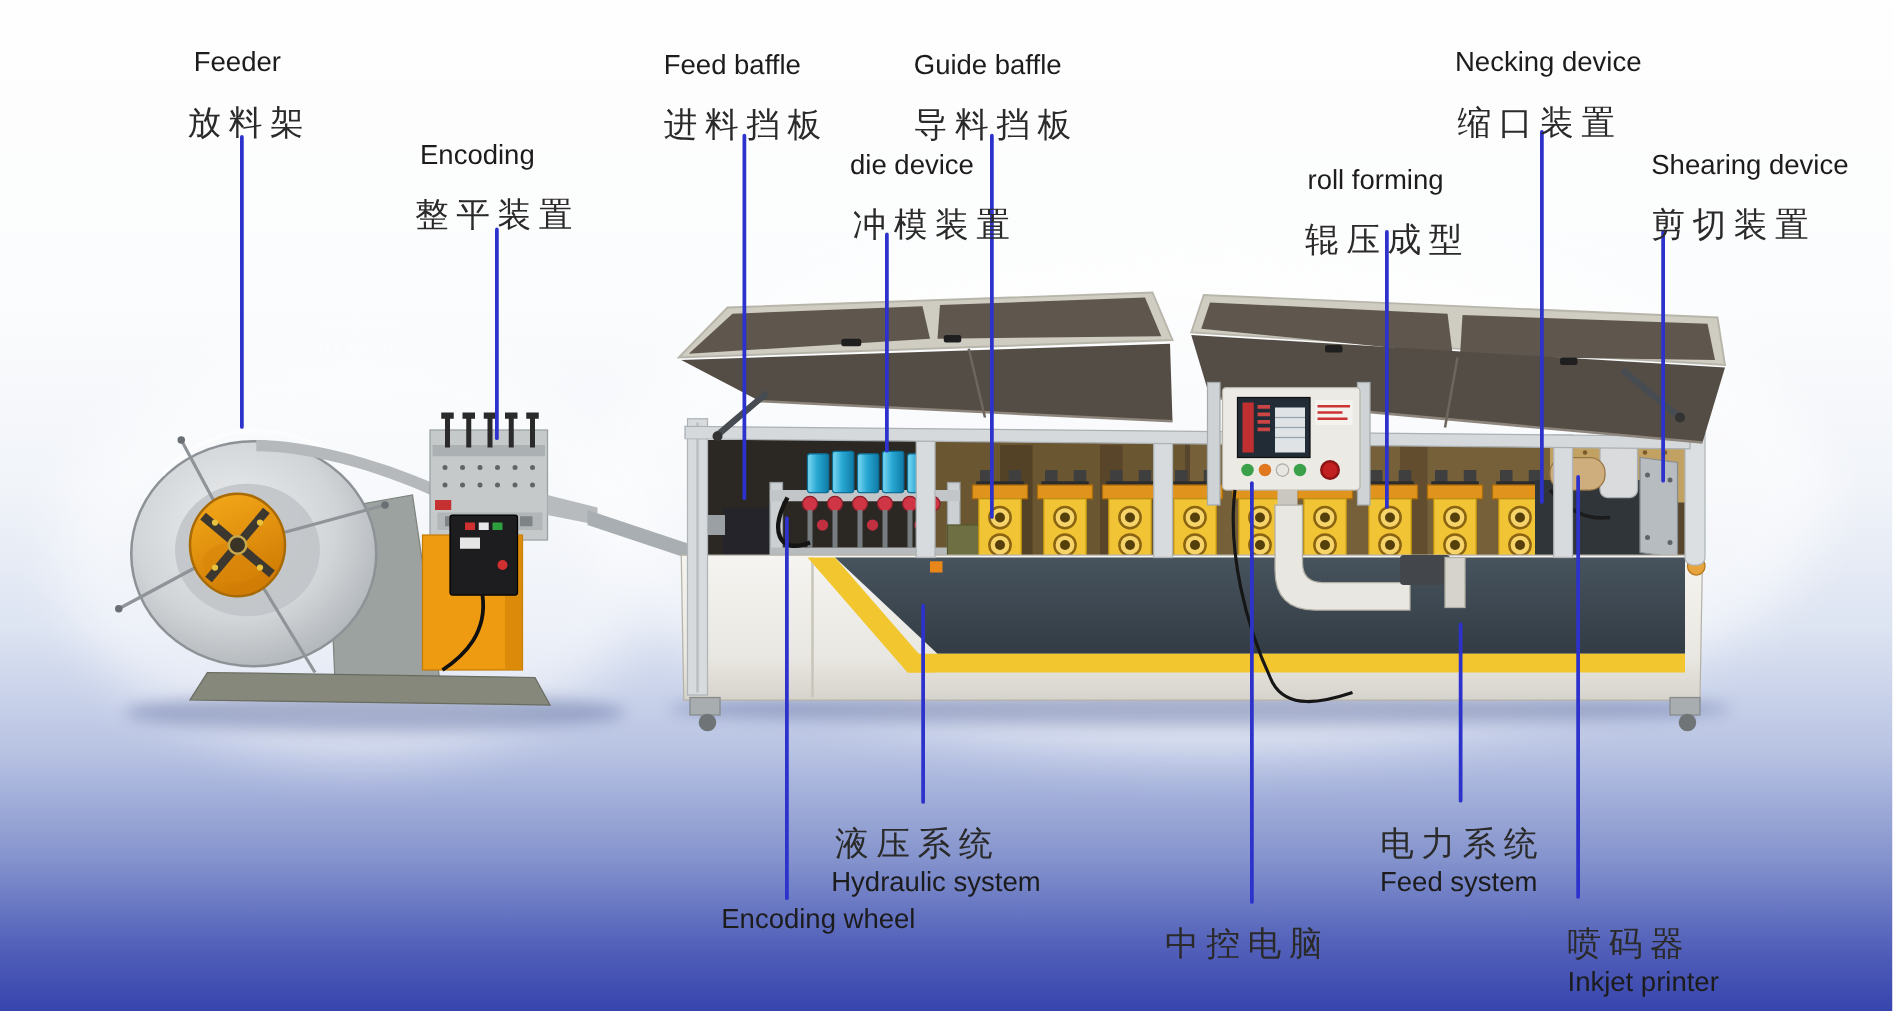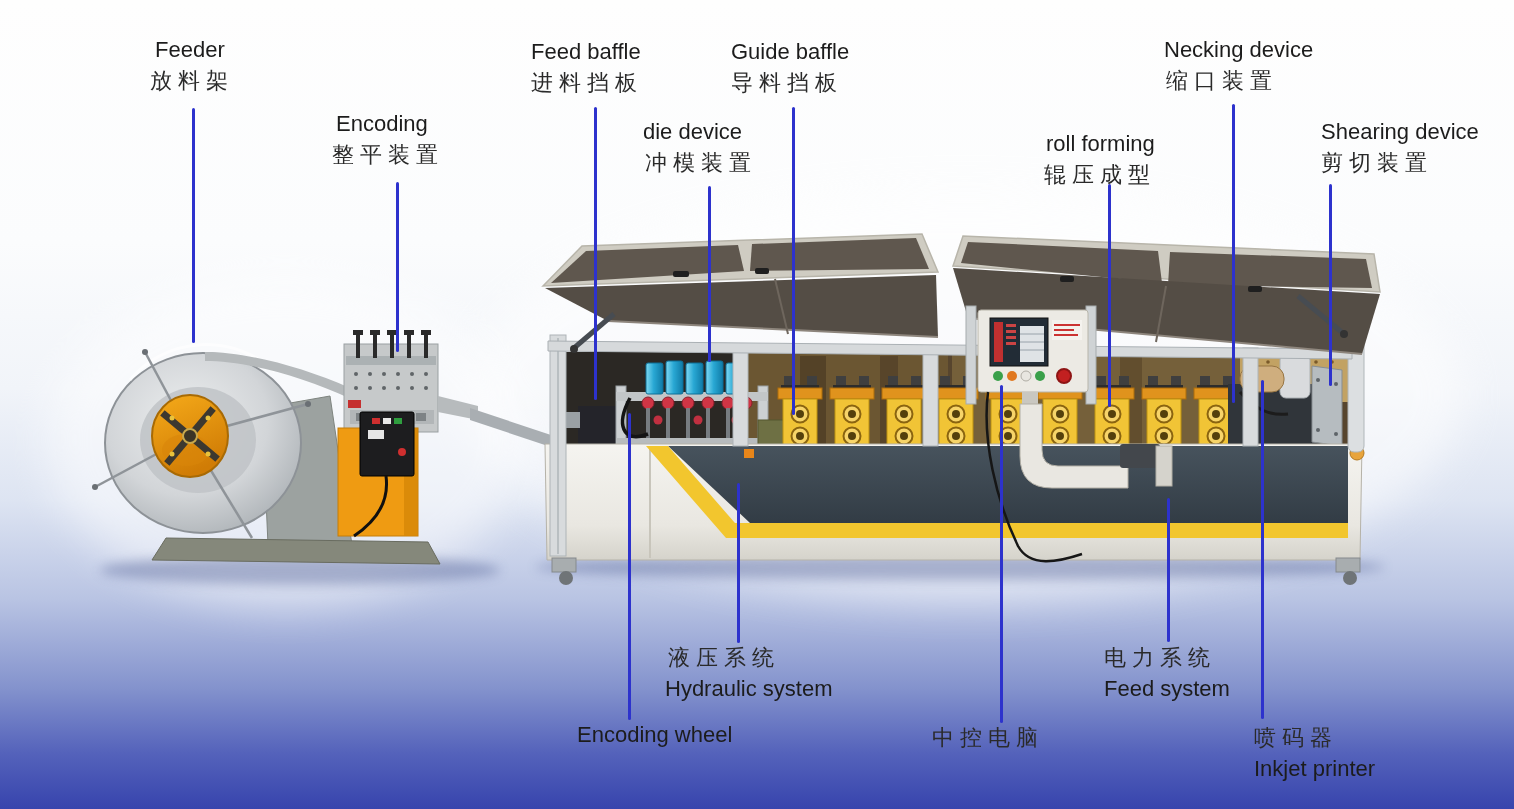--- a/index.html
+++ b/index.html
@@ -23,21 +23,21 @@
     position:absolute;z-index:6;
     display:flex;flex-direction:column;
     color:#1f1f1f;white-space:nowrap;
   }
   .lbl .en{
     font-family:"Liberation Sans", sans-serif;
     font-size:22px;line-height:28px;color:#1c1c1c;
   }
   .lbl .zh{
     font-family:"Liberation Serif","DejaVu Serif",serif;
-    font-size:22px;line-height:34px;letter-spacing:6px;color:#2a2a2a;
+    font-size:27px;line-height:34px;letter-spacing:6px;color:#2a2a2a;margin-top:17px;
   }
 </style>
 </head>
 <body>
 
 <div id="stage">
 
   <svg id="machine-art" width="1514" height="809" viewBox="0 0 1514 809">
     <defs>
       <radialGradient id="coilG" cx="42%" cy="38%" r="75%">
@@ -389,21 +389,21 @@
     <span class="zh">整平装置</span>
   </div>
   <div class="lbl" style="left:531px;top:38px">
     <span class="en">Feed baffle</span>
     <span class="zh">进料挡板</span>
   </div>
   <div class="lbl" style="left:731px;top:38px">
     <span class="en">Guide baffle</span>
     <span class="zh">导料挡板</span>
   </div>
-  <div class="lbl" style="left:643px;top:118px">
+  <div class="lbl" style="left:680px;top:118px">
     <span class="en">die device</span>
     <span class="zh" style="margin-left:2px">冲模装置</span>
   </div>
   <div class="lbl" style="left:1164px;top:36px">
     <span class="en">Necking device</span>
     <span class="zh" style="margin-left:2px">缩口装置</span>
   </div>
   <div class="lbl" style="left:1044px;top:130px">
     <span class="en" style="margin-left:2px">roll forming</span>
     <span class="zh">辊压成型</span>

